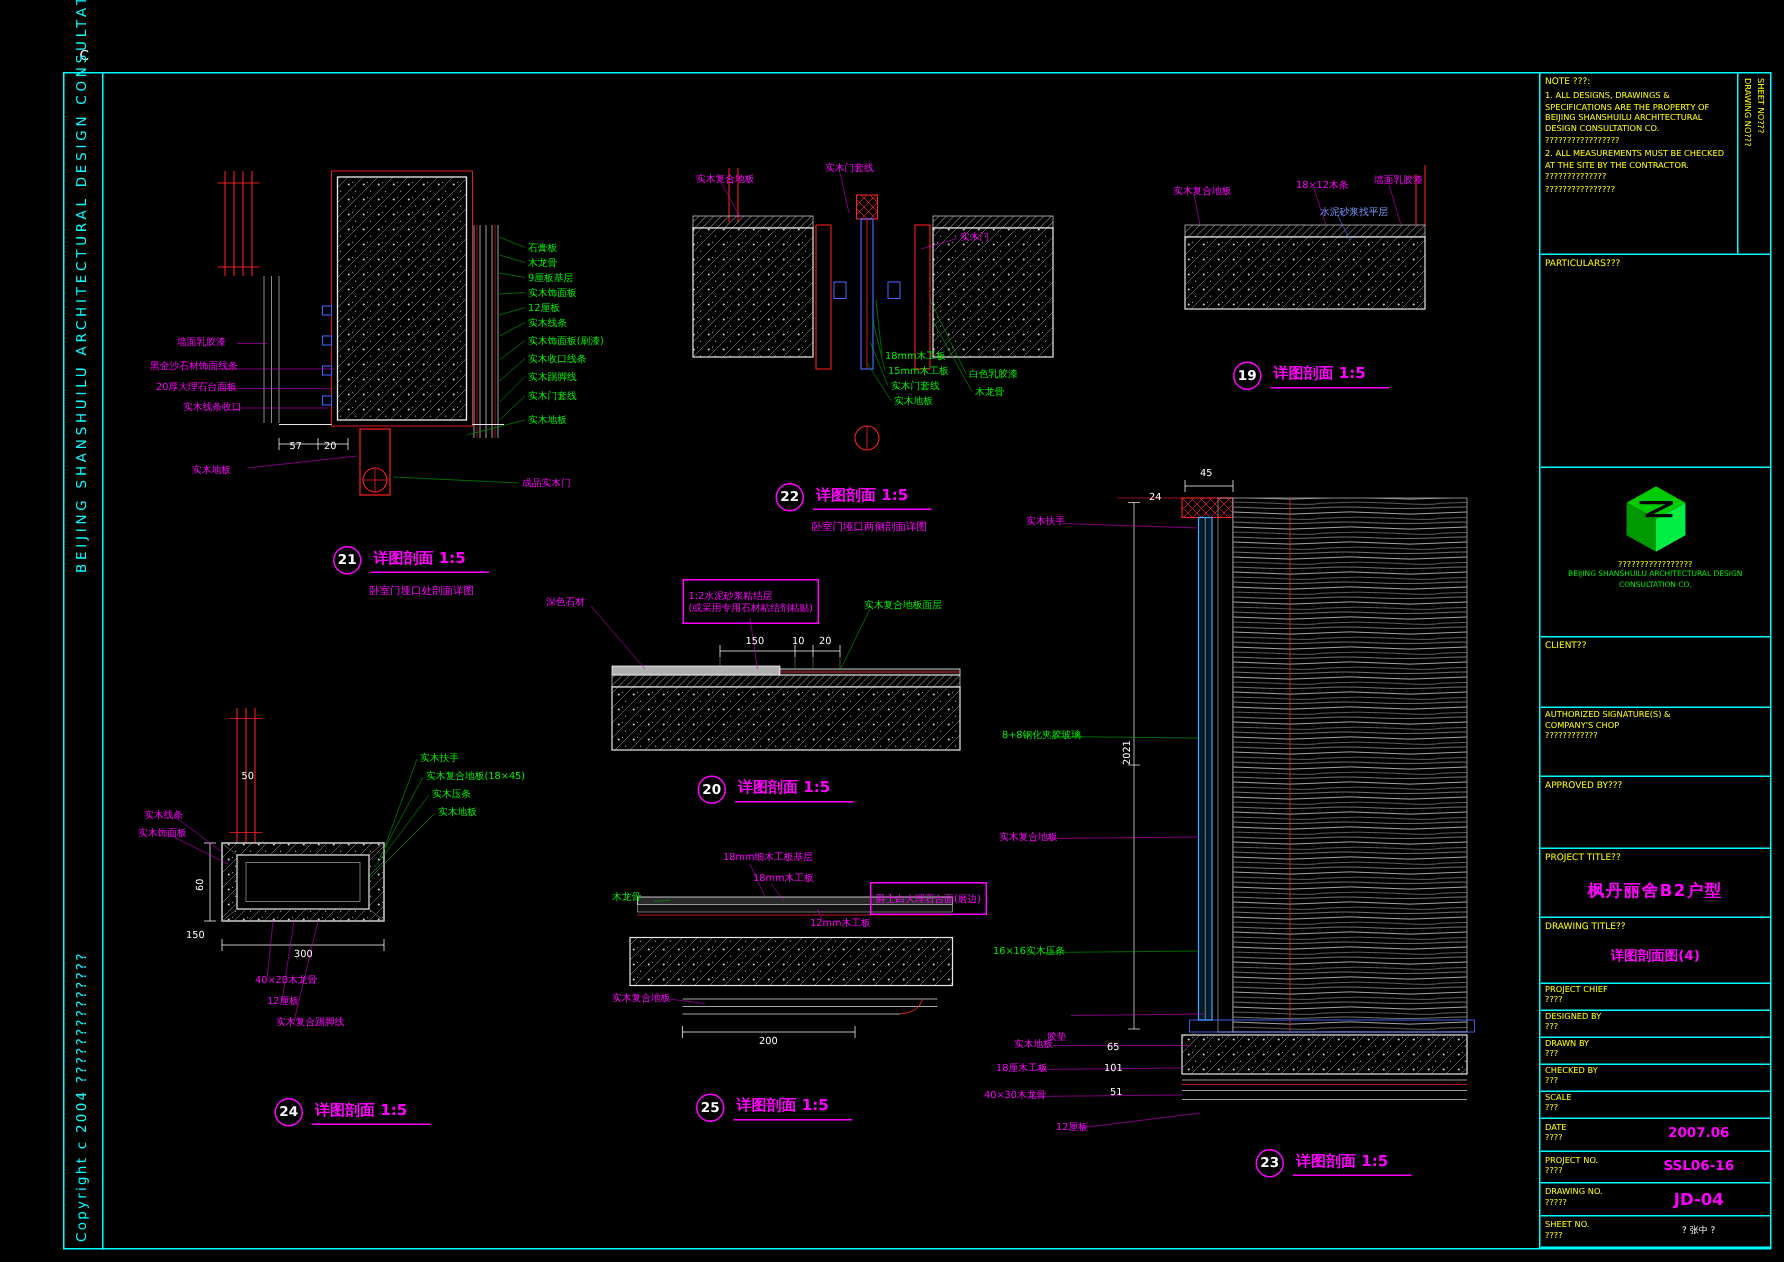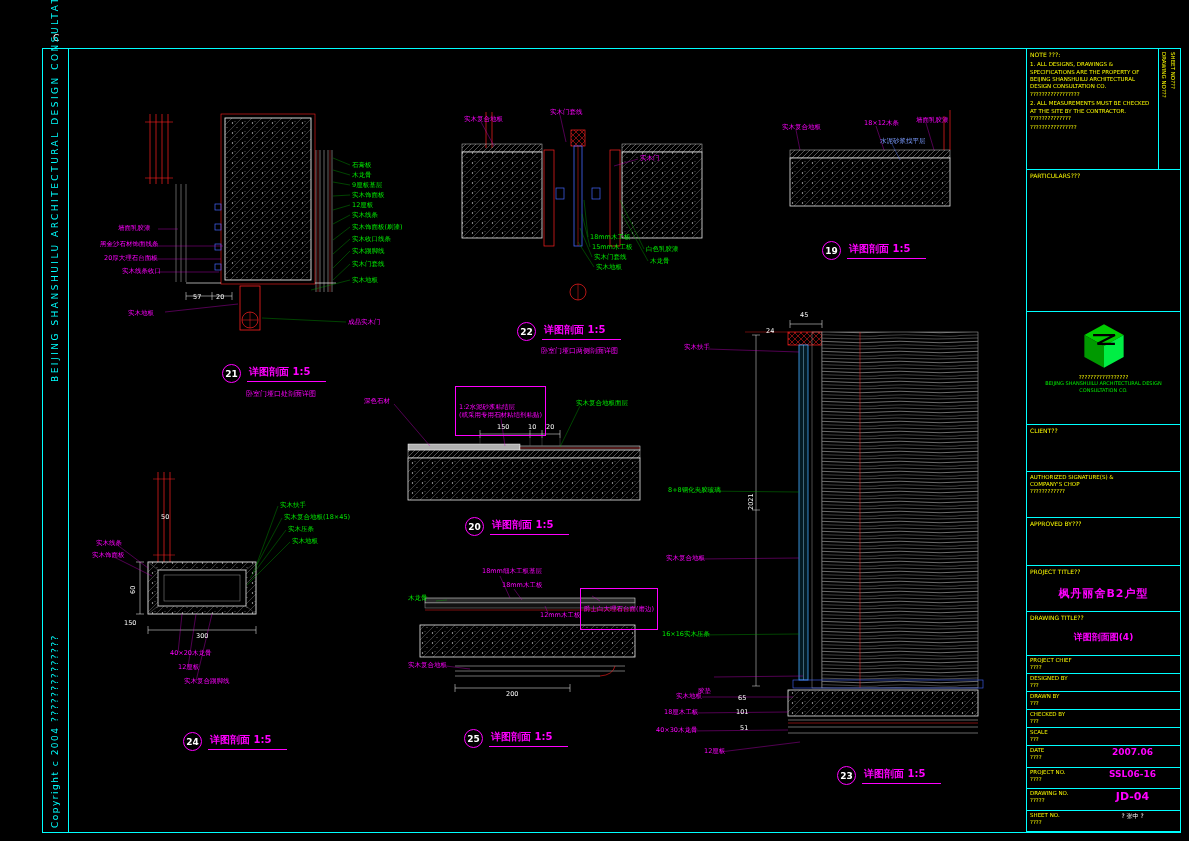--- a/index.html
+++ b/index.html
@@ -26,21 +26,21 @@
   .vtext { position:absolute; color:#00ffff; font-size:9px; letter-spacing:2.5px;
            white-space:nowrap; transform-origin:0 0; transform:rotate(-90deg); }
   .corner-c { position:absolute; left:53px; top:33px; color:#ffffff; font-size:9px; }
 
   
   .lbl { position:absolute; font-size:6.5px; line-height:1.1; white-space:nowrap; }
   .m { color:#ff00ff; } .g { color:#00ee00; } .b { color:#7a9bff; }
   .w { color:#ffffff; }
   .rot { transform:rotate(-90deg); transform-origin:0 0; }
   .boxed { position:absolute; border:1px solid #ff00ff; color:#ff00ff; font-size:6.5px;
-           padding:16px 3px; line-height:1.25; white-space:nowrap; }
+           padding:6px 3px; line-height:1.25; white-space:nowrap; }
 
   
   .dtitle { position:absolute; display:flex; align-items:center; gap:6px; }
   .dnum { width:19px; height:19px; border:1.5px solid #ff00ff; border-radius:50%;
           color:#ffffff; font-size:9px; font-weight:bold; display:flex;
           align-items:center; justify-content:center; flex:none; }
   .dtext { color:#ff00ff; font-size:10px; font-weight:bold;
            border-bottom:1.5px solid #ff00ff; padding:0 16px 2px 2px; }
   .dsub { position:absolute; color:#ff00ff; font-size:7px; white-space:nowrap; }
 
@@ -68,21 +68,21 @@
   .tb-approved { top:470px; height:48px; }
   .tb-ptitle { top:518px; height:46px; }
   .tb-dtitle { top:564px; height:44px; }
   .tb-value-m { color:#ff00ff; font-size:11px; font-weight:bold; text-align:center;
                 margin-top:10px; letter-spacing:1px; }
   .tb-value-m2 { color:#ff00ff; font-size:9px; font-weight:bold; text-align:center; margin-top:9px; }
   .tb-rows { position:absolute; top:608px; width:100%; }
   .tb-row { height:18px; border-bottom:1px solid #00ffff; padding:1px 3px; }
   .tb-row span { display:block; color:#ffff00; font-size:5.5px; line-height:1.35; }
   .tb-brows { position:absolute; top:698px; width:100%; }
-  .tb-brow { height:21.5px; border-bottom:1px solid #00ffff; display:flex; align-items:flex-start; padding:1px 3px; }
+  .tb-brow { height:21.5px; border-bottom:1px solid #00ffff; display:flex; align-items:center; padding:1px 3px; }
   .tb-brow .bl { width:58px; }
   .tb-brow .bl span { display:block; color:#ffff00; font-size:5.5px; line-height:1.3; }
   .bv { flex:1; text-align:center; color:#ff00ff; font-weight:bold; }
   .bv.mid { font-size:9px; } .bv.big { font-size:11px; }
   .bv.small { color:#ffffff; font-size:6px; font-weight:normal; }
 </style>
 </head>
 <body>
 
 <div class="page">

